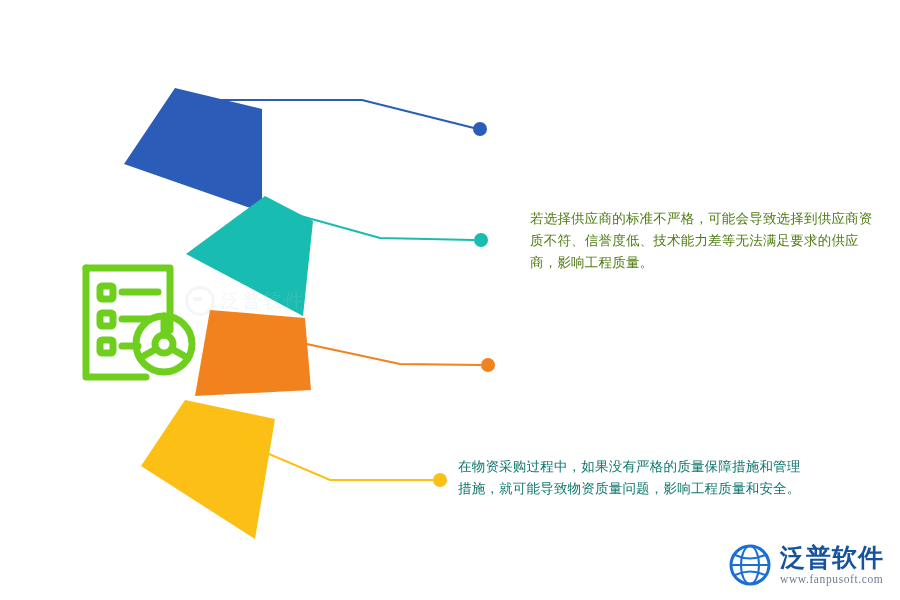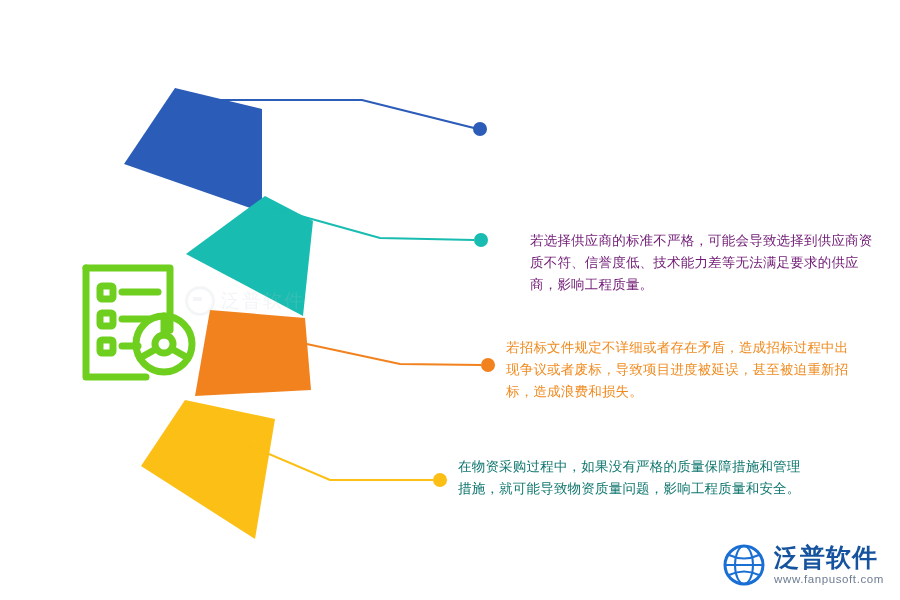--- a/index.html
+++ b/index.html
@@ -29,21 +29,21 @@
   .text-block {
     position: absolute;
     font-size: 13.5px;
     line-height: 1.62;
     letter-spacing: 0.2px;
     width: 352px;
     white-space: pre-wrap;
     font-family: "Liberation Sans", sans-serif;
   }
   .tb1 { left: 492px; top: 88px;  color: #2256a8; }
-  .tb2 { left: 530px; top: 230px; color: #701a75; }
+  .tb2 { left: 530px; top: 208px; color: #4d7c0f; }
   .tb3 { left: 506px; top: 337px; color: #f08a1e; }
   .tb4 { left: 458px; top: 456px; color: #0f766e; }
 
   .watermark-center {
     position: absolute;
     left: 185px;
     top: 283px;
     width: 170px;
     height: 36px;
     opacity: 0.18;
@@ -95,21 +95,21 @@
     font-weight: bold;
     color: #15539e;
     letter-spacing: 1px;
     font-family: "Liberation Sans", sans-serif;
   }
   .logo-url {
     font-size: 11.5px;
     color: #6d7d92;
     letter-spacing: 0.6px;
     margin-top: 4px;
-    font-family: Liberation Sans, sans-serif;
+    font-family: Liberation Serif, serif;
   }
 </style>
 </head>
 <body>
 
 <div id="stage">
 
   <svg class="shape-layer" viewBox="0 0 900 600" xmlns="http://www.w3.org/2000/svg">
     <polygon points="175,88 262,109 262,212 124,164" fill="#2b5cb8"></polygon>
     <polygon points="265,196 313,221 303,316 186,254" fill="#18bcb0"></polygon>
@@ -150,21 +150,20 @@
       <line x1="188" y1="358" x2="172" y2="349"></line>
     </g>
   </svg>
 
   <div class="watermark-center">
     <span class="wm-circle"></span>
     <span>泛普软件</span>
   </div>
 
   <div class="text-block tb2">若选择供应商的标准不严格，可能会导致选择到供应商资质不符、信誉度低、技术能力差等无法满足要求的供应商，影响工程质量。</div>
-  <div class="text-block tb3">若招标文件规定不详细或者存在矛盾，造成招标过程中出现争议或者废标，导致项目进度被延误，甚至被迫重新招标，造成浪费和损失。</div>
   <div class="text-block tb4">在物资采购过程中，如果没有严格的质量保障措施和管理措施，就可能导致物资质量问题，影响工程质量和安全。</div>
 
   <div class="logo">
     <div class="logo-mark">
       <svg viewBox="0 0 42 42" xmlns="http://www.w3.org/2000/svg">
         <circle cx="21" cy="21" r="19" fill="none" stroke="#1a6fd4" stroke-width="3"></circle>
         <ellipse cx="21" cy="21" rx="9" ry="19" fill="none" stroke="#1a6fd4" stroke-width="2"></ellipse>
         <line x1="2" y1="21" x2="40" y2="21" stroke="#1a6fd4" stroke-width="2"></line>
         <path d="M6,11 Q21,18 36,11" fill="none" stroke="#1a6fd4" stroke-width="2"></path>
         <path d="M6,31 Q21,24 36,31" fill="none" stroke="#1a6fd4" stroke-width="2"></path>

